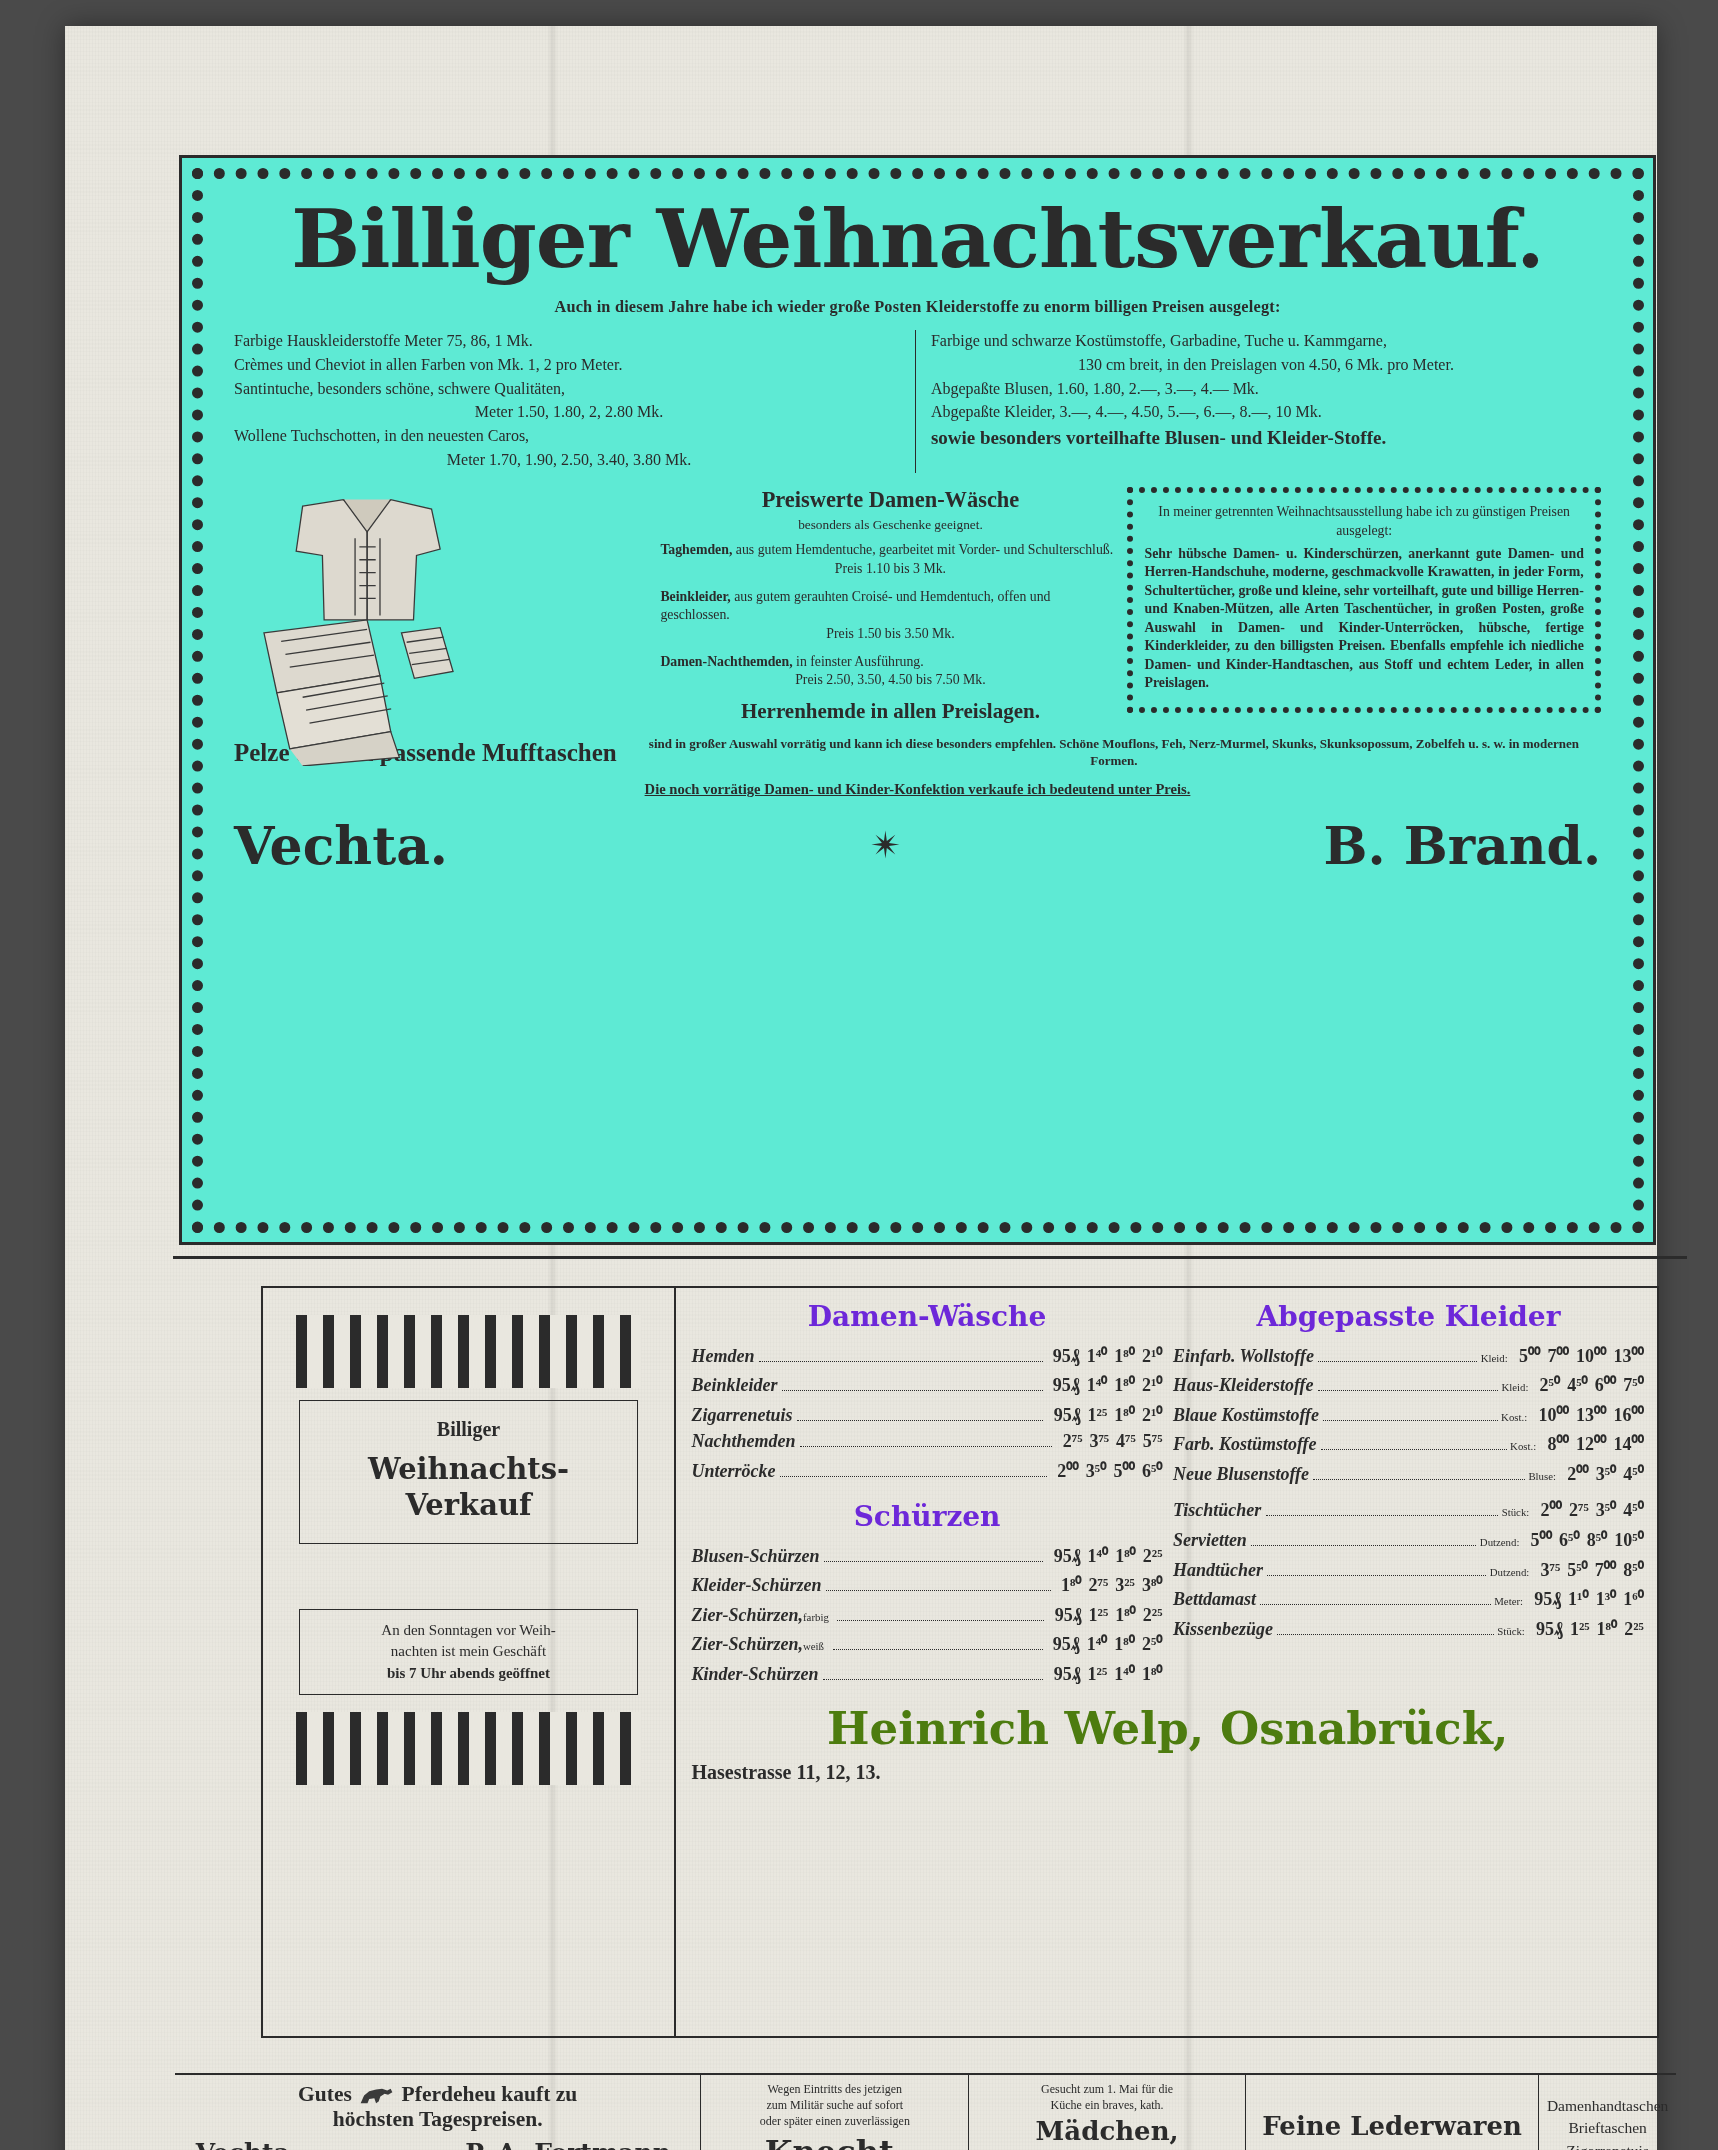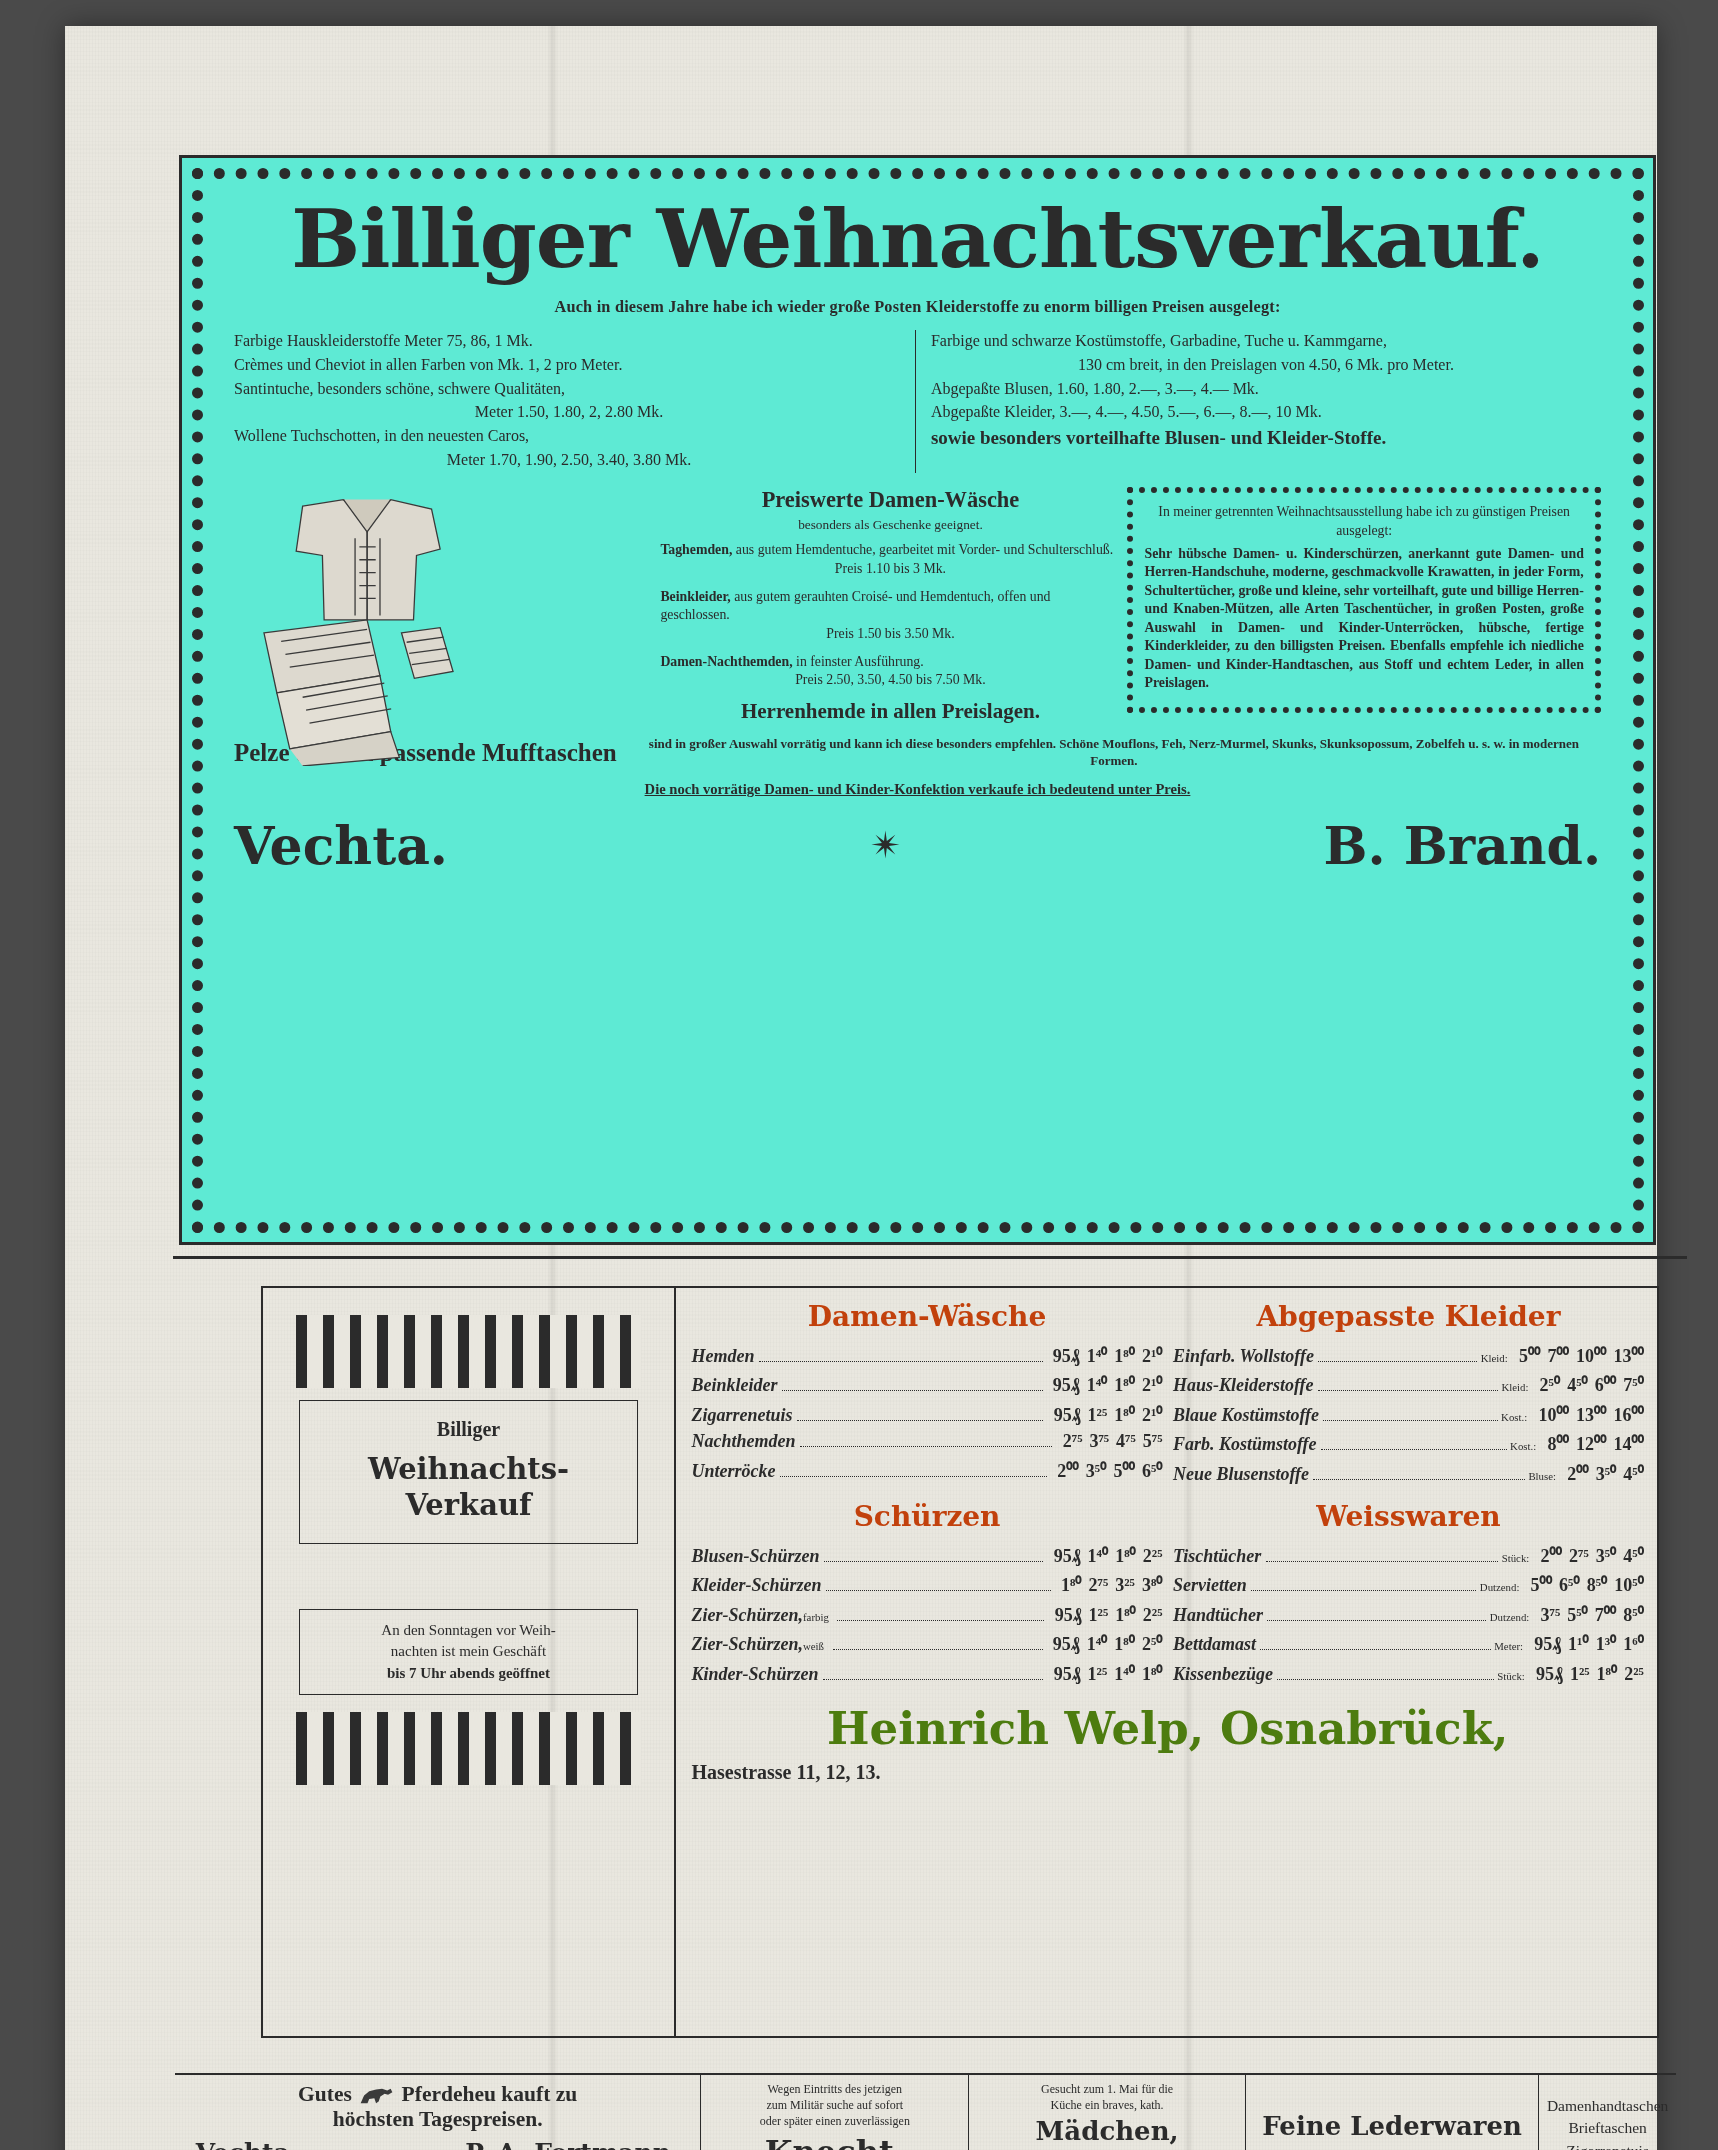--- a/index.html
+++ b/index.html
@@ -137,21 +137,21 @@
   .ad2L .notice{
     margin:65px 20px 0 20px;border:1.7px solid #2b2b2b;padding:9.5px 6px;text-align:center;
     font-size:15px;line-height:1.45;color:#2b2b2b;
   }
   .ad2L .notice .strong{font-weight:bold;}
   .ad2R{flex:1;padding:9.5px 13px 0 15.5px;}
   .twocol{display:flex;}
   .tc{width:50%;}
   .tc.right{padding-left:10.3px;}
   .secthead{
-    text-align:center;font-family:"DejaVu Serif",serif;font-weight:bold;font-size:28px;color:#c2410c;margin:2.6px 0 9.5px 0;
+    text-align:center;font-family:"DejaVu Serif",serif;font-weight:bold;font-size:28px;color:#6d28d9;margin:2.6px 0 9.5px 0;
   }
   .prow{
     display:flex;align-items:baseline;font-size:18px;color:#2b2b2b;margin-bottom:5.6px;white-space:nowrap;
   }
   .prow .nm{font-weight:bold;font-style:italic;}
   .prow .dots{flex:1;border-bottom:1.7px dotted #2b2b2b;margin:0 3.4px 4.3px 4.3px;min-width:7.7px;}
   .prow .qual{font-size:10.8px;font-weight:normal;margin-right:4.3px;}
   .pr{margin-left:6.9px;font-weight:bold;position:relative;}
   .welp{
     text-align:center;font-family:"DejaVu Serif",serif;font-weight:bold;font-size:45px;color:#4d7c0f;margin-top:11.2px;
@@ -430,21 +430,20 @@
           <div class="prow">
               <span class="nm">Kinder-Schürzen</span>
               <span class="dots"></span>
               <span class="pr">95₰</span>
               <span class="pr">1²⁵</span>
               <span class="pr">1⁴⁰</span>
               <span class="pr">1⁸⁰</span>
             </div>
         </div>
         <div class="tc right">
-          <div class="secthead">Weisswaren</div>
           <div class="prow">
               <span class="nm">Tischtücher</span>
               <span class="dots"></span>
               <span class="qual">Stück:</span>
               <span class="pr">2⁰⁰</span>
               <span class="pr">2⁷⁵</span>
               <span class="pr">3⁵⁰</span>
               <span class="pr">4⁵⁰</span>
             </div>
           <div class="prow">

